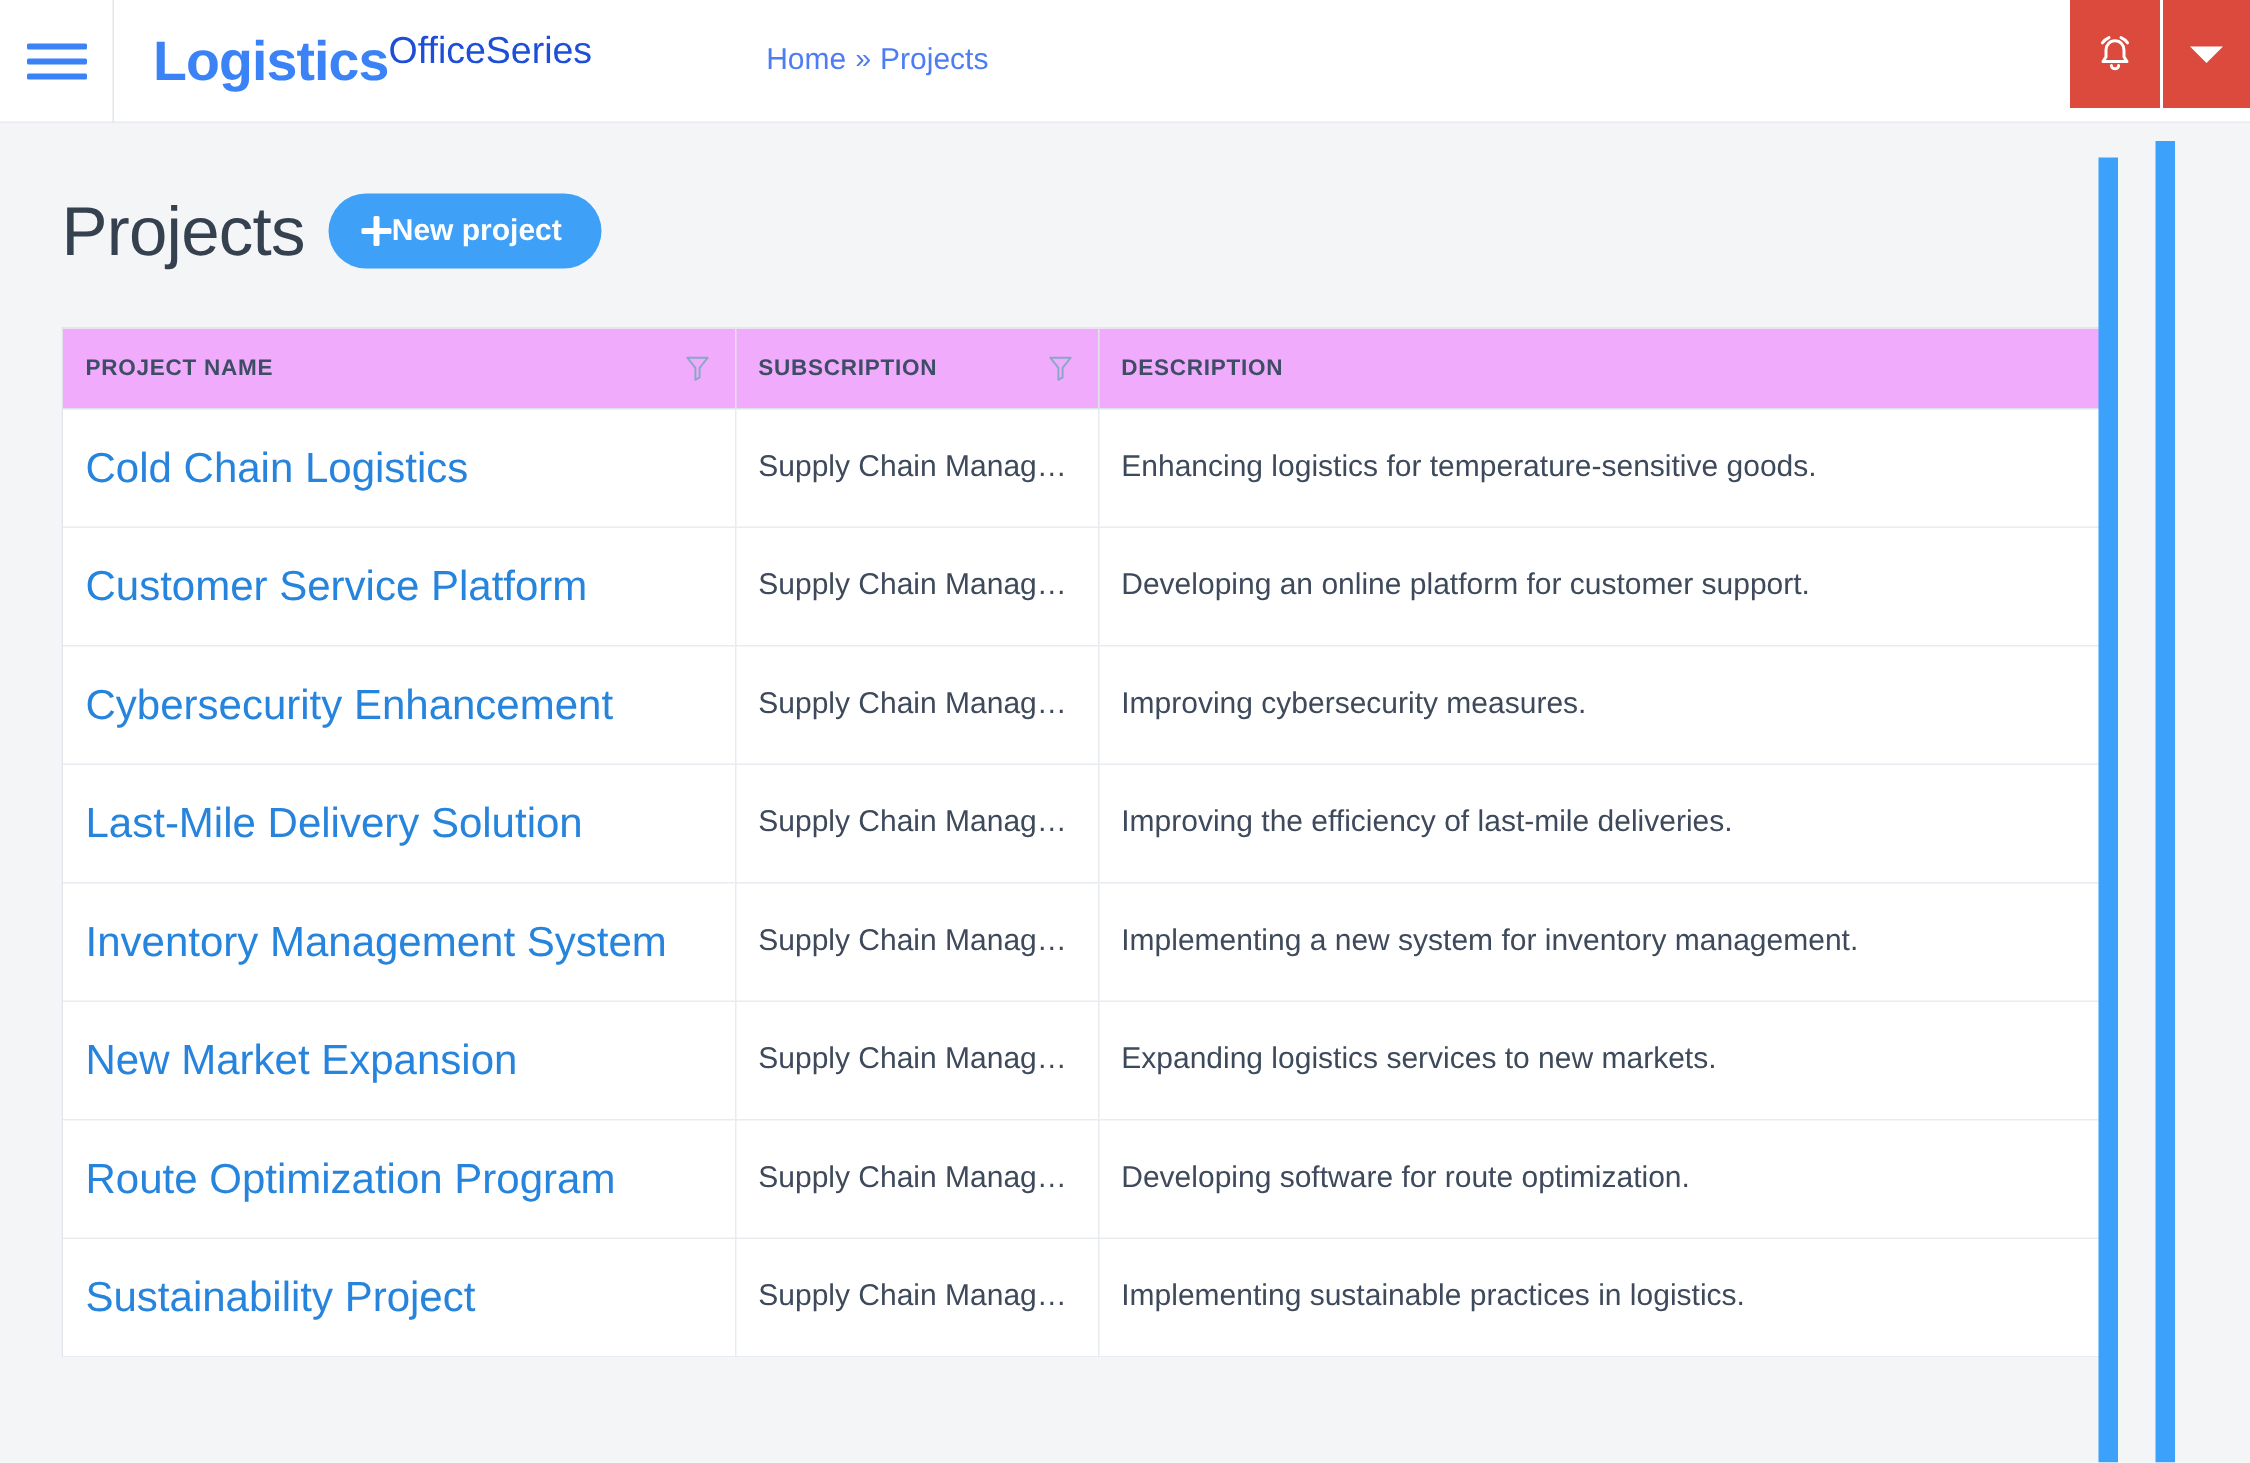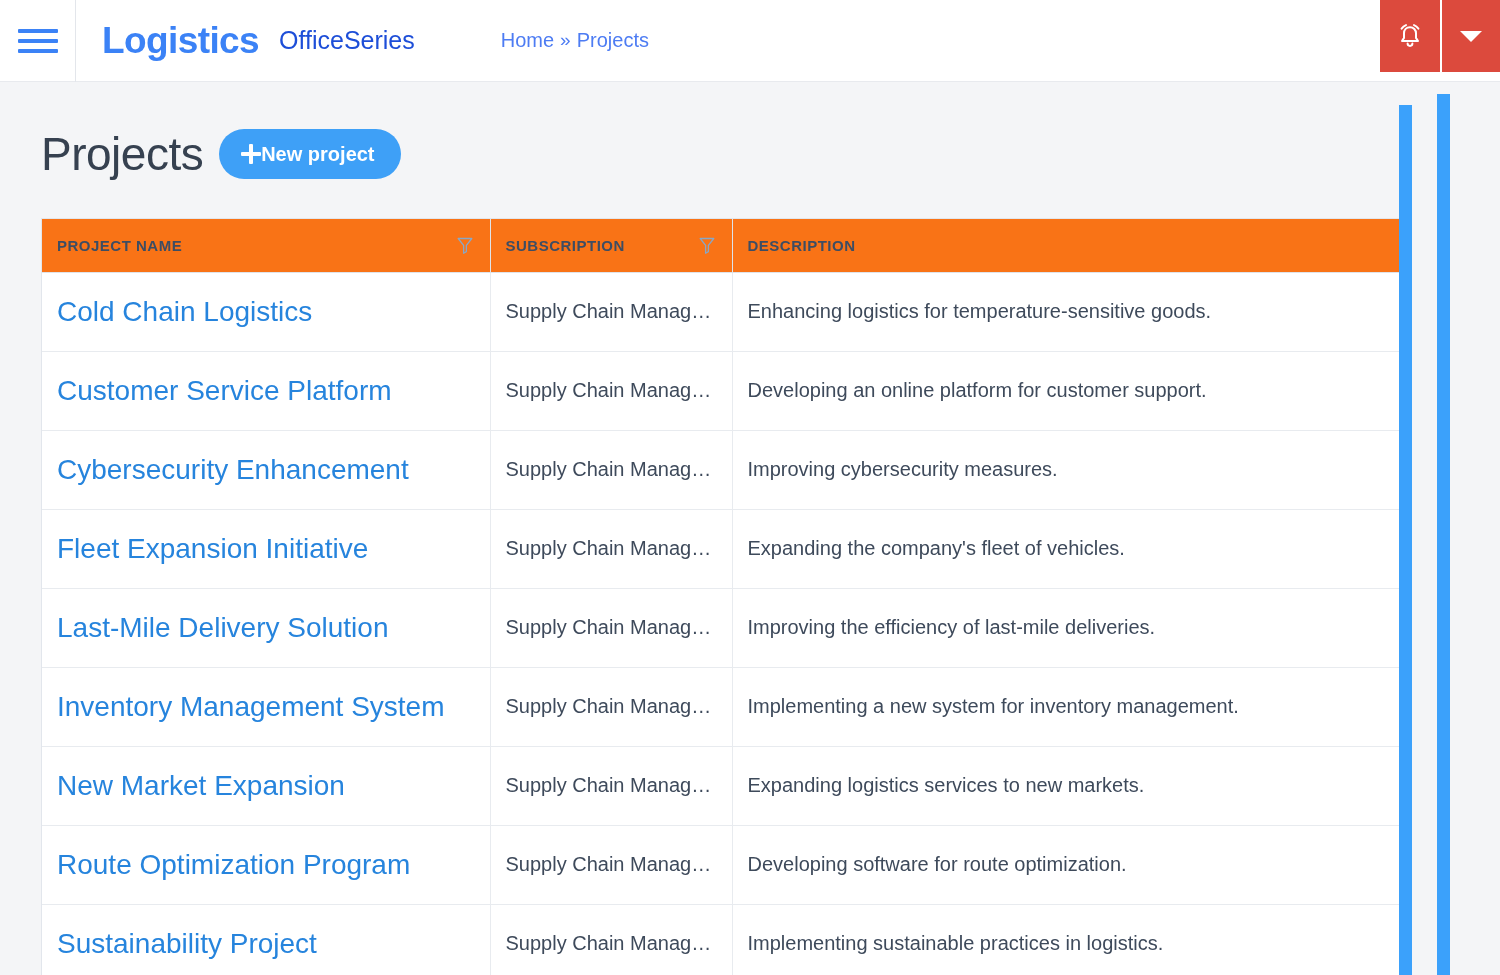--- a/index.html
+++ b/index.html
@@ -42,43 +42,43 @@
   .hamburger-btn span {
     display: block;
     width: 40px;
     height: 4px;
     border-radius: 1px;
     background: #3b82f6;
   }
 
   .brand-block {
     display: flex;
-    align-items: center;
+    align-items: flex-start;
     padding-left: 26px;
-    gap: 20px;
+    gap: 0;
   }
   .brand-name {
     font-size: 37px;
     font-weight: bold;
     color: #3b82f6;
     letter-spacing: -0.6px;
     line-height: 1;
     white-space: nowrap;
   }
   .brand-sub {
     font-size: 25px;
     color: #1d4ed8;
     line-height: 1;
     white-space: nowrap;
   }
 
   .breadcrumb {
     display: flex;
     align-items: center;
-    margin-left: 86px;
+    margin-left: 116px;
     font-size: 20px;
     gap: 6px;
     white-space: nowrap;
   }
   .breadcrumb a {
     color: #4d7cf3;
     text-decoration: none;
     cursor: pointer;
   }
   .breadcrumb .crumb-sep {
@@ -182,21 +182,21 @@
     border: 1px solid #e2e6ec;
     border-bottom: none;
     overflow: hidden;
   }
   table.projects {
     width: 100%;
     border-collapse: collapse;
     table-layout: fixed;
   }
   table.projects thead th {
-    background: #f97316;
+    background: #f0abfc;
     height: 53px;
     padding: 0 0 0 15px;
     text-align: left;
     font-size: 15px;
     font-weight: bold;
     letter-spacing: 0.5px;
     color: #3d4d63;
     border-right: 1px solid #dfe3e9;
     border-bottom: 1px solid #dfe3e9;
     vertical-align: middle;
@@ -355,27 +355,20 @@
             <td>Developing an online platform for customer support.</td>
           </tr>
           <tr>
             <td><a class="project-link">Cybersecurity Enhancement</a></td>
             <td>
               <span class="sub-cell">Supply Chain Manage…</span>
             </td>
             <td>Improving cybersecurity measures.</td>
           </tr>
           <tr>
-            <td><a class="project-link">Fleet Expansion Initiative</a></td>
-            <td>
-              <span class="sub-cell">Supply Chain Manage…</span>
-            </td>
-            <td>Expanding the company's fleet of vehicles.</td>
-          </tr>
-          <tr>
             <td><a class="project-link">Last-Mile Delivery Solution</a></td>
             <td>
               <span class="sub-cell">Supply Chain Manage…</span>
             </td>
             <td>Improving the efficiency of last-mile deliveries.</td>
           </tr>
           <tr>
             <td><a class="project-link">Inventory Management System</a></td>
             <td>
               <span class="sub-cell">Supply Chain Manage…</span>

